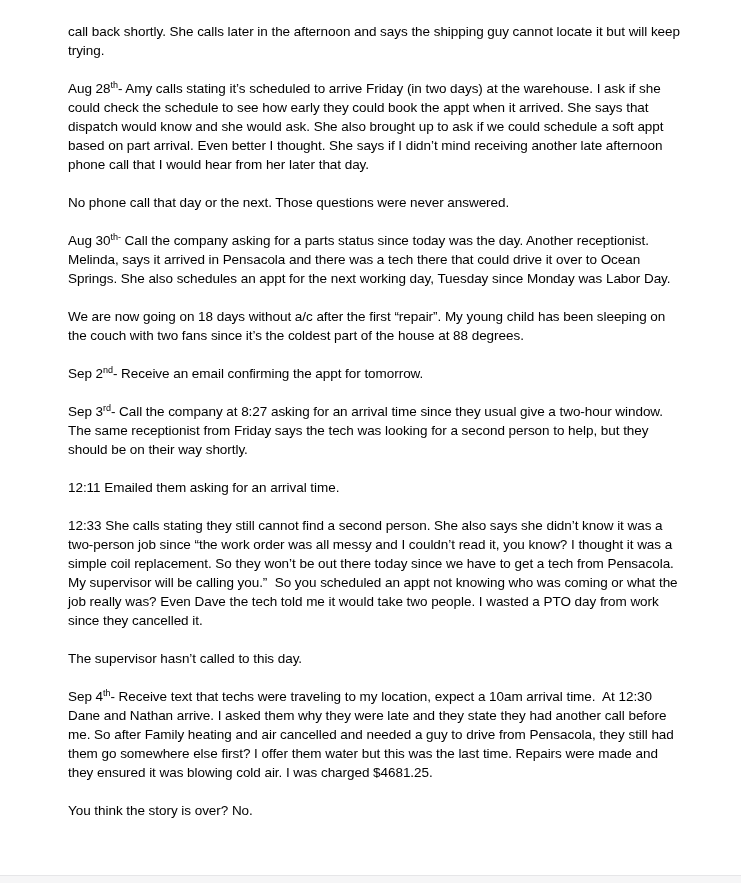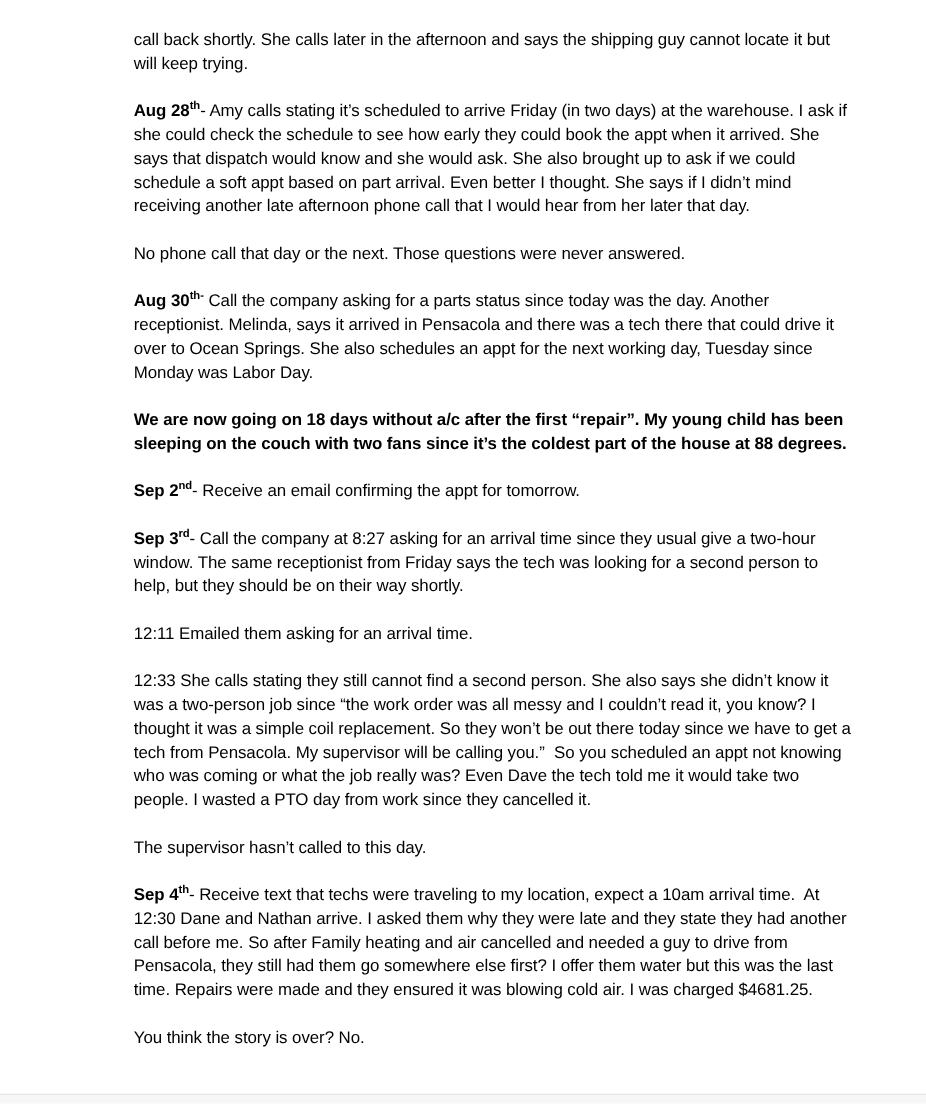--- a/index.html
+++ b/index.html
@@ -14,26 +14,25 @@
     overflow: hidden;
     font-family: "Liberation Sans", "DejaVu Sans", sans-serif;
     color: #000000;
   }
   .doc-content {
     padding: 22px 60px 0 68px;
     font-size: 13.5px;
     letter-spacing: -0.05px;
     line-height: 19px;
     white-space: pre-wrap;
-    margin-left: 39px;
   }
   .doc-content p {
     margin: 0 0 19px 0;
   }
-  .b { font-weight: bold; text-align: center; }
+  .b { font-weight: normal; text-align: center; }
   .sup {
     vertical-align: super;
     font-size: 9px;
     line-height: 0;
   }
   .wavy {
     text-decoration-style: wavy;
     text-decoration-color: #4a7ebb;
     text-decoration-thickness: 1px;
     text-underline-offset: 3px;

